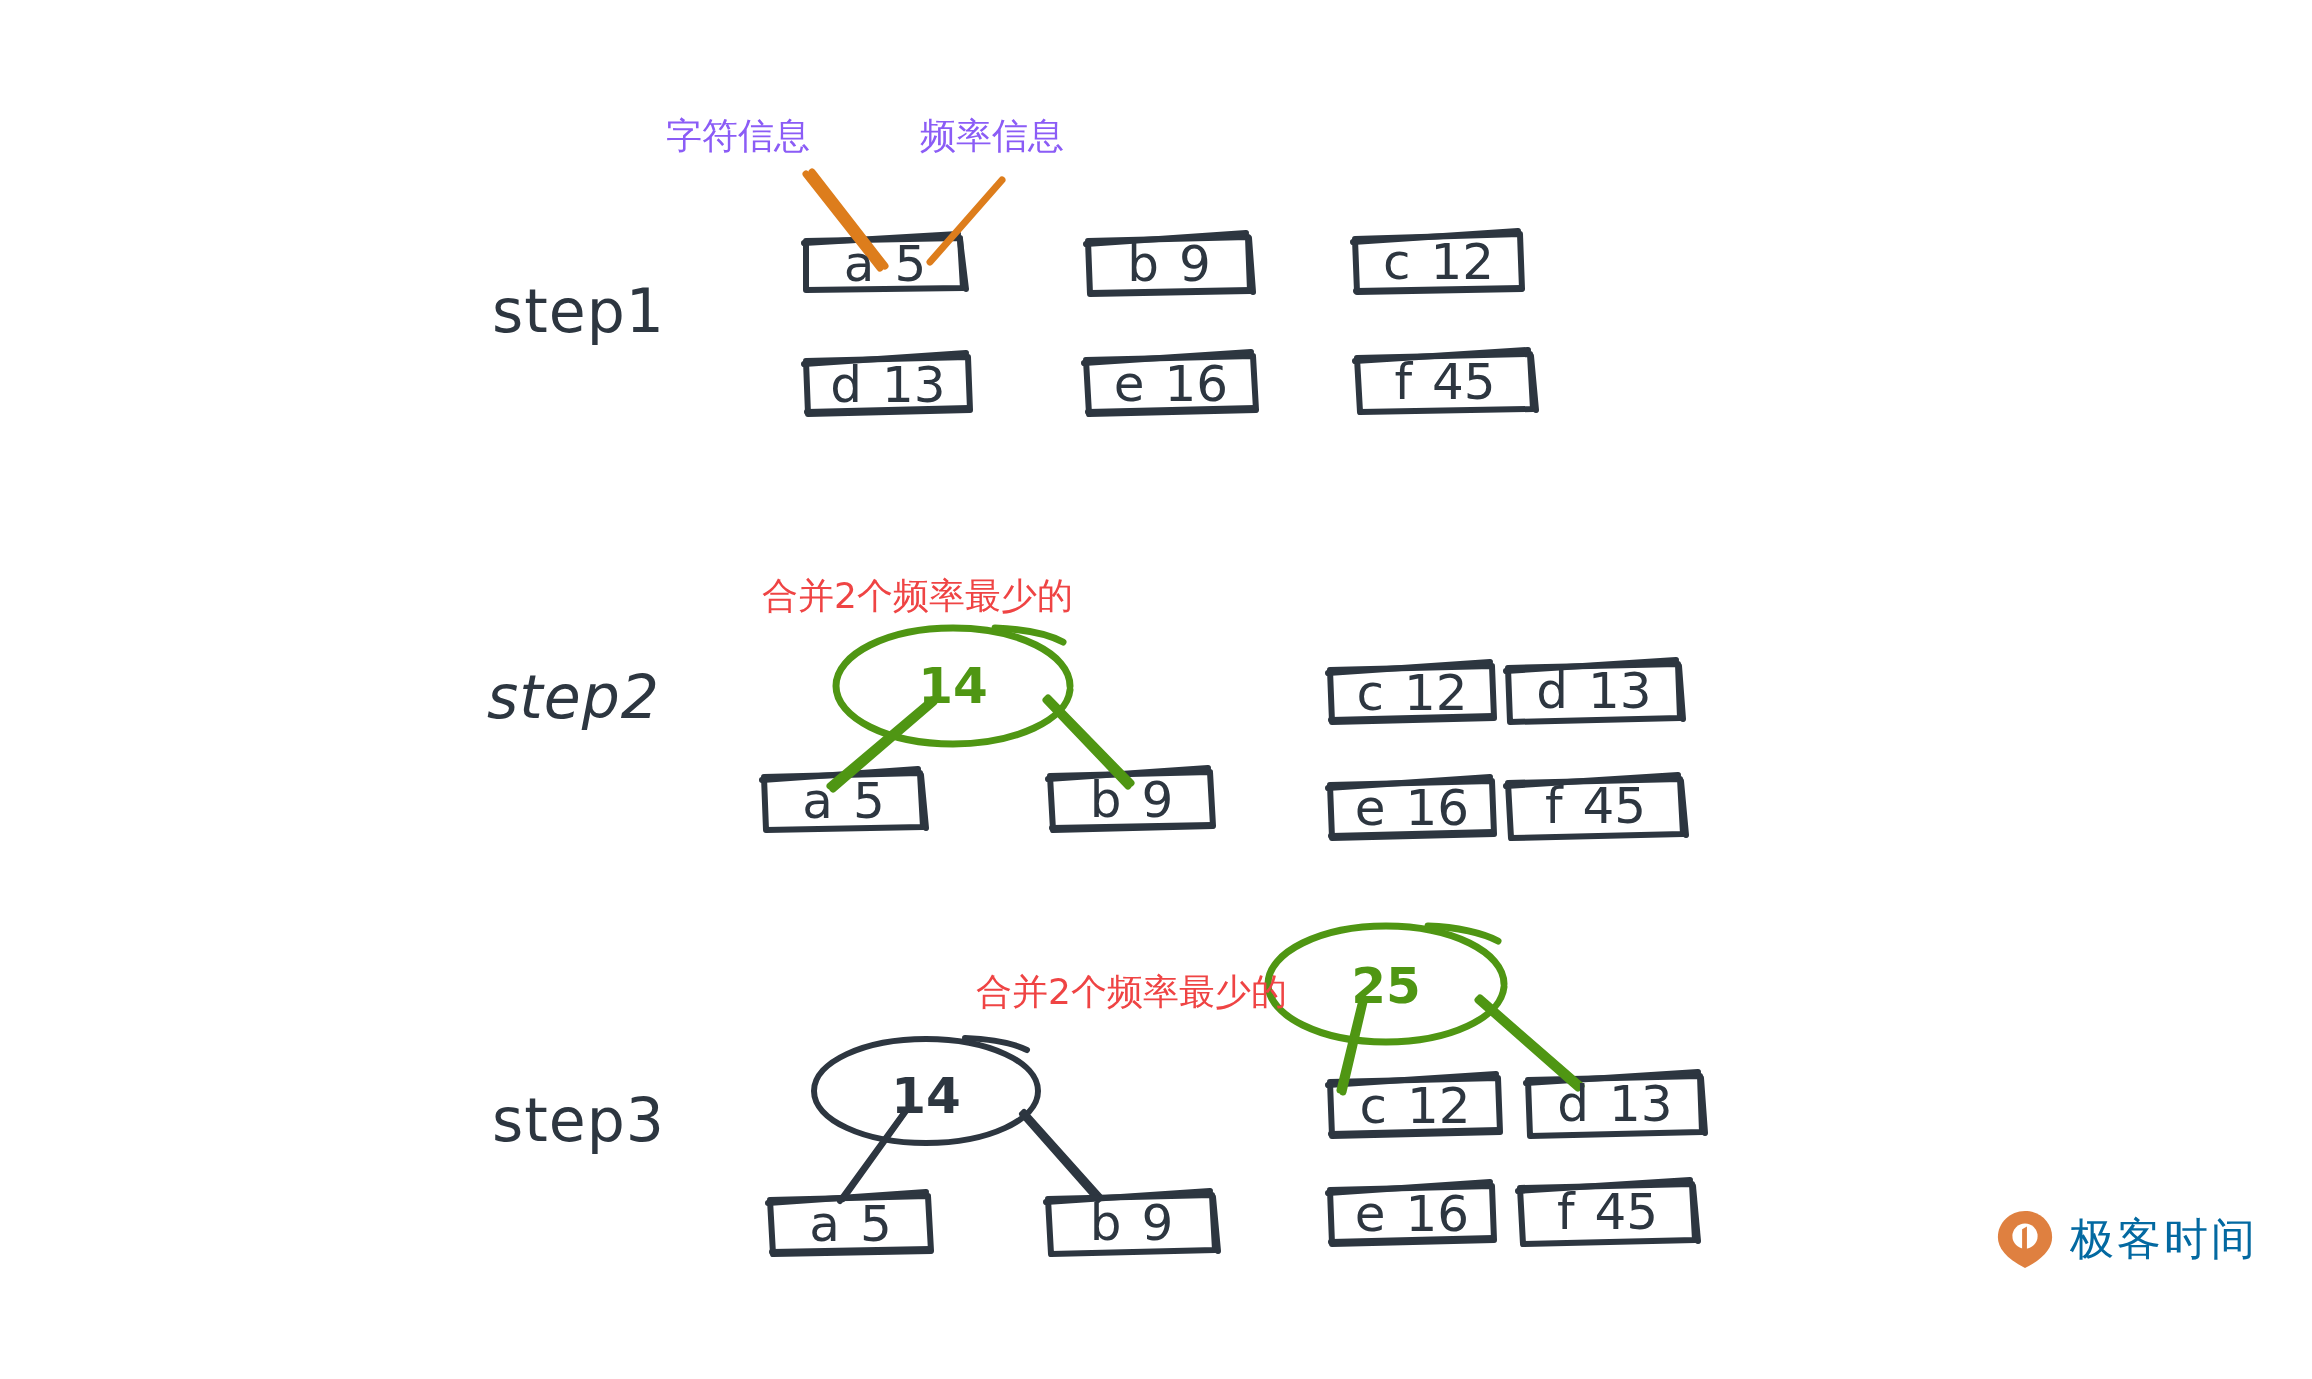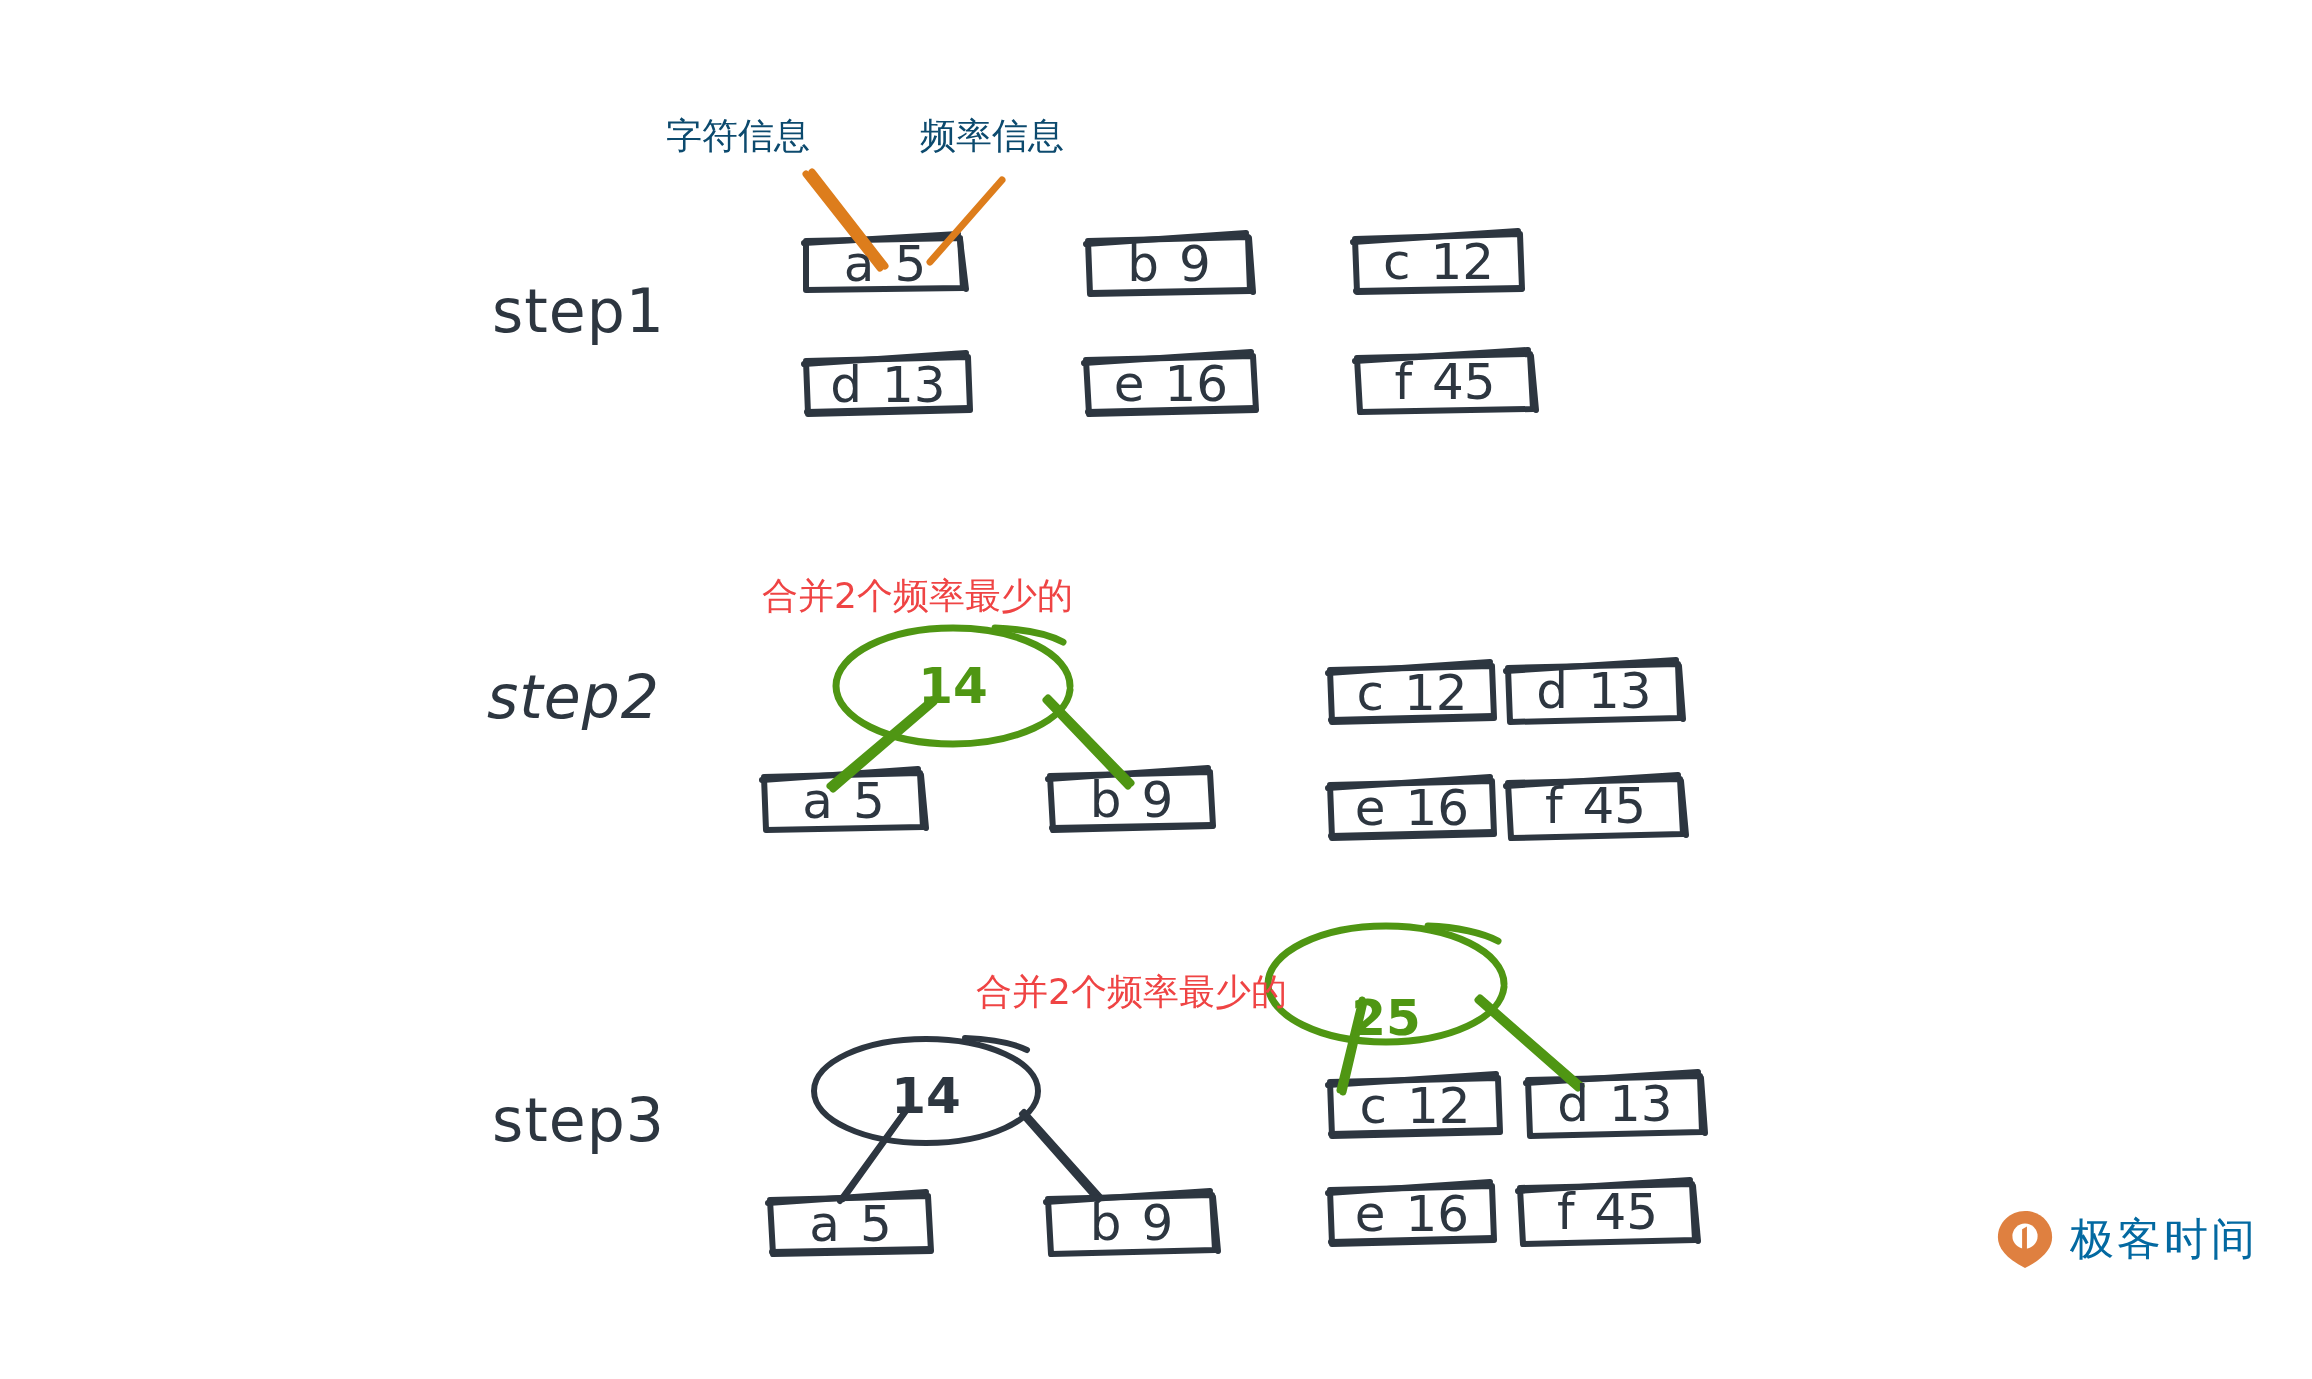--- a/index.html
+++ b/index.html
@@ -52,21 +52,21 @@
   .ellipse-node.green { color:#4f9613; }
   .ellipse-node.dark  { color:#2d3640; }
 
   .anno {
     position:absolute;
     font-size:36px;
     white-space:nowrap;
     font-family:"DejaVu Sans", sans-serif;
     z-index:6;
   }
-  .anno.orange { color:#0c4a6e; }
+  .anno.orange { color:#8b5cf6; }
   .anno.green  { color:#ef4444; }
 
   .watermark {
     position:absolute;
     display:flex;
     align-items:center;
     gap:14px;
     z-index:8;
   }
   .watermark .wm-text {
@@ -308,21 +308,21 @@
   <div class="node-box" style="left:1330px; top:781px; width:164px; height:54px;">
     <span class="ch">e</span>
     <span class="fr">16</span>
   </div>
   <div class="node-box" style="left:1508px; top:779px; width:175px; height:54px;">
     <span class="ch">f</span>
     <span class="fr">45</span>
   </div>
 
   <div class="ellipse-node dark" style="left:852px; top:1068px; width:148px; height:56px;">14</div>
-  <div class="ellipse-node green" style="left:1312px; top:957px; width:148px; height:58px;margin-top:32px;">25</div>
+  <div class="ellipse-node green" style="left:1312px; top:957px; width:148px; height:58px;">25</div>
 
   <div class="node-box" style="left:770px; top:1196px; width:161px; height:56px;">
     <span class="ch">a</span>
     <span class="fr">5</span>
   </div>
   <div class="node-box" style="left:1048px; top:1195px; width:167px; height:56px;">
     <span class="ch">b</span>
     <span class="fr">9</span>
   </div>
 

